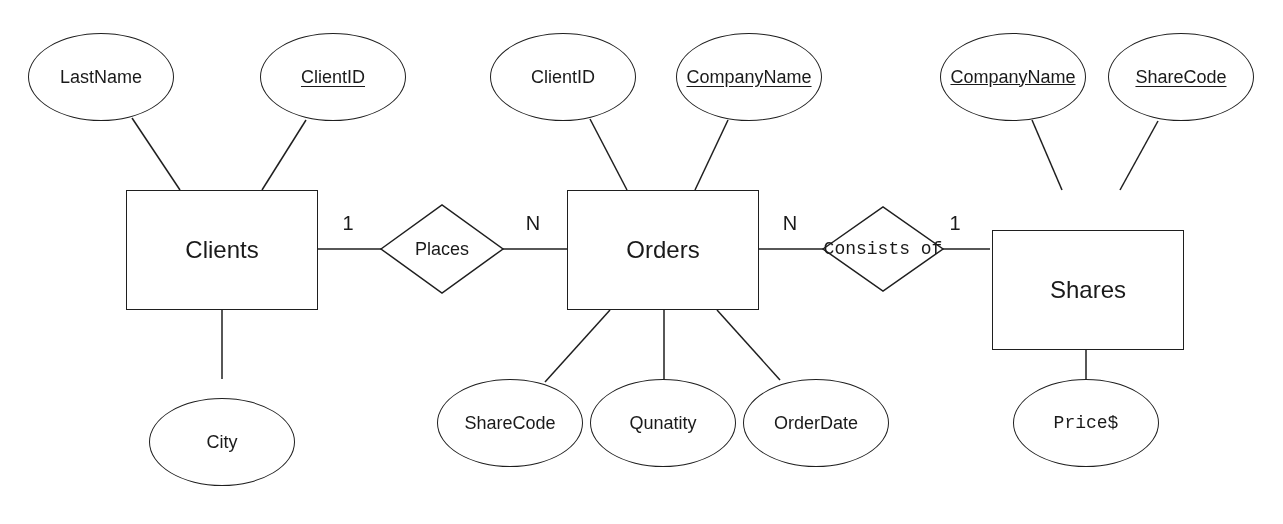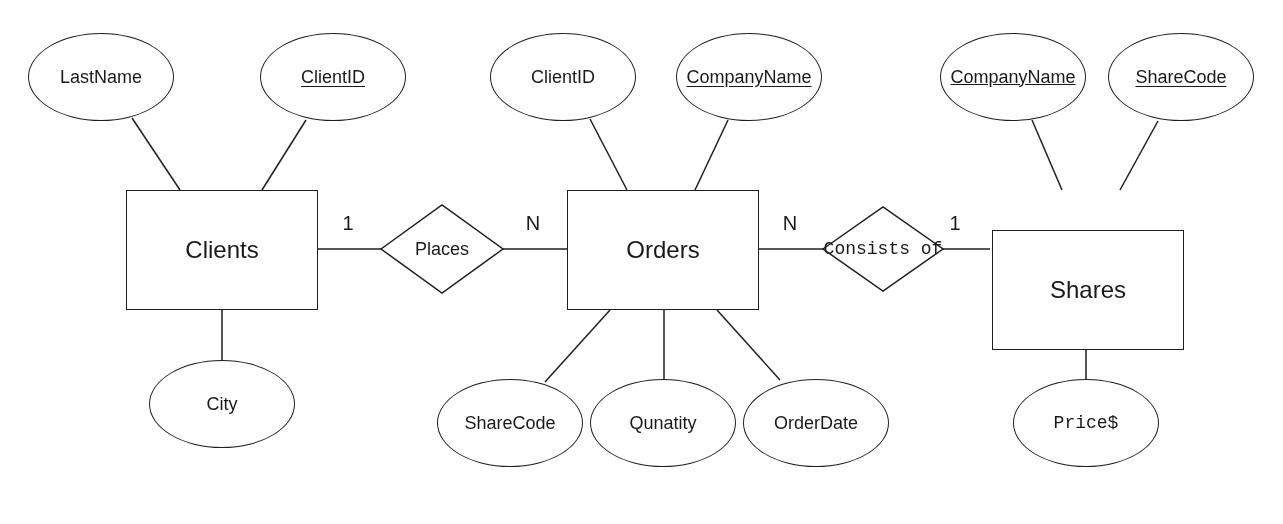--- a/index.html
+++ b/index.html
@@ -130,21 +130,21 @@
   </div>
   <div class="rel-label" style="left:823px; top:207px; width:120px; height:84px;font-family:Liberation Mono, monospace;">
     <span>Consists of</span>
   </div>
 
   <span class="card" style="left:348px; top:223px;">1</span>
   <span class="card" style="left:533px; top:223px;">N</span>
   <span class="card" style="left:790px; top:223px;">N</span>
   <span class="card" style="left:955px; top:223px;">1</span>
 
-  <div class="ellipse" style="left:149px; top:360px;">
+  <div class="ellipse" style="left:149px; top:398px;">
     <span>City</span>
   </div>
   <div class="ellipse" style="left:437px; top:379px;">
     <span>ShareCode</span>
   </div>
   <div class="ellipse" style="left:590px; top:379px;">
     <span>Qunatity</span>
   </div>
   <div class="ellipse" style="left:743px; top:379px;">
     <span>OrderDate</span>

